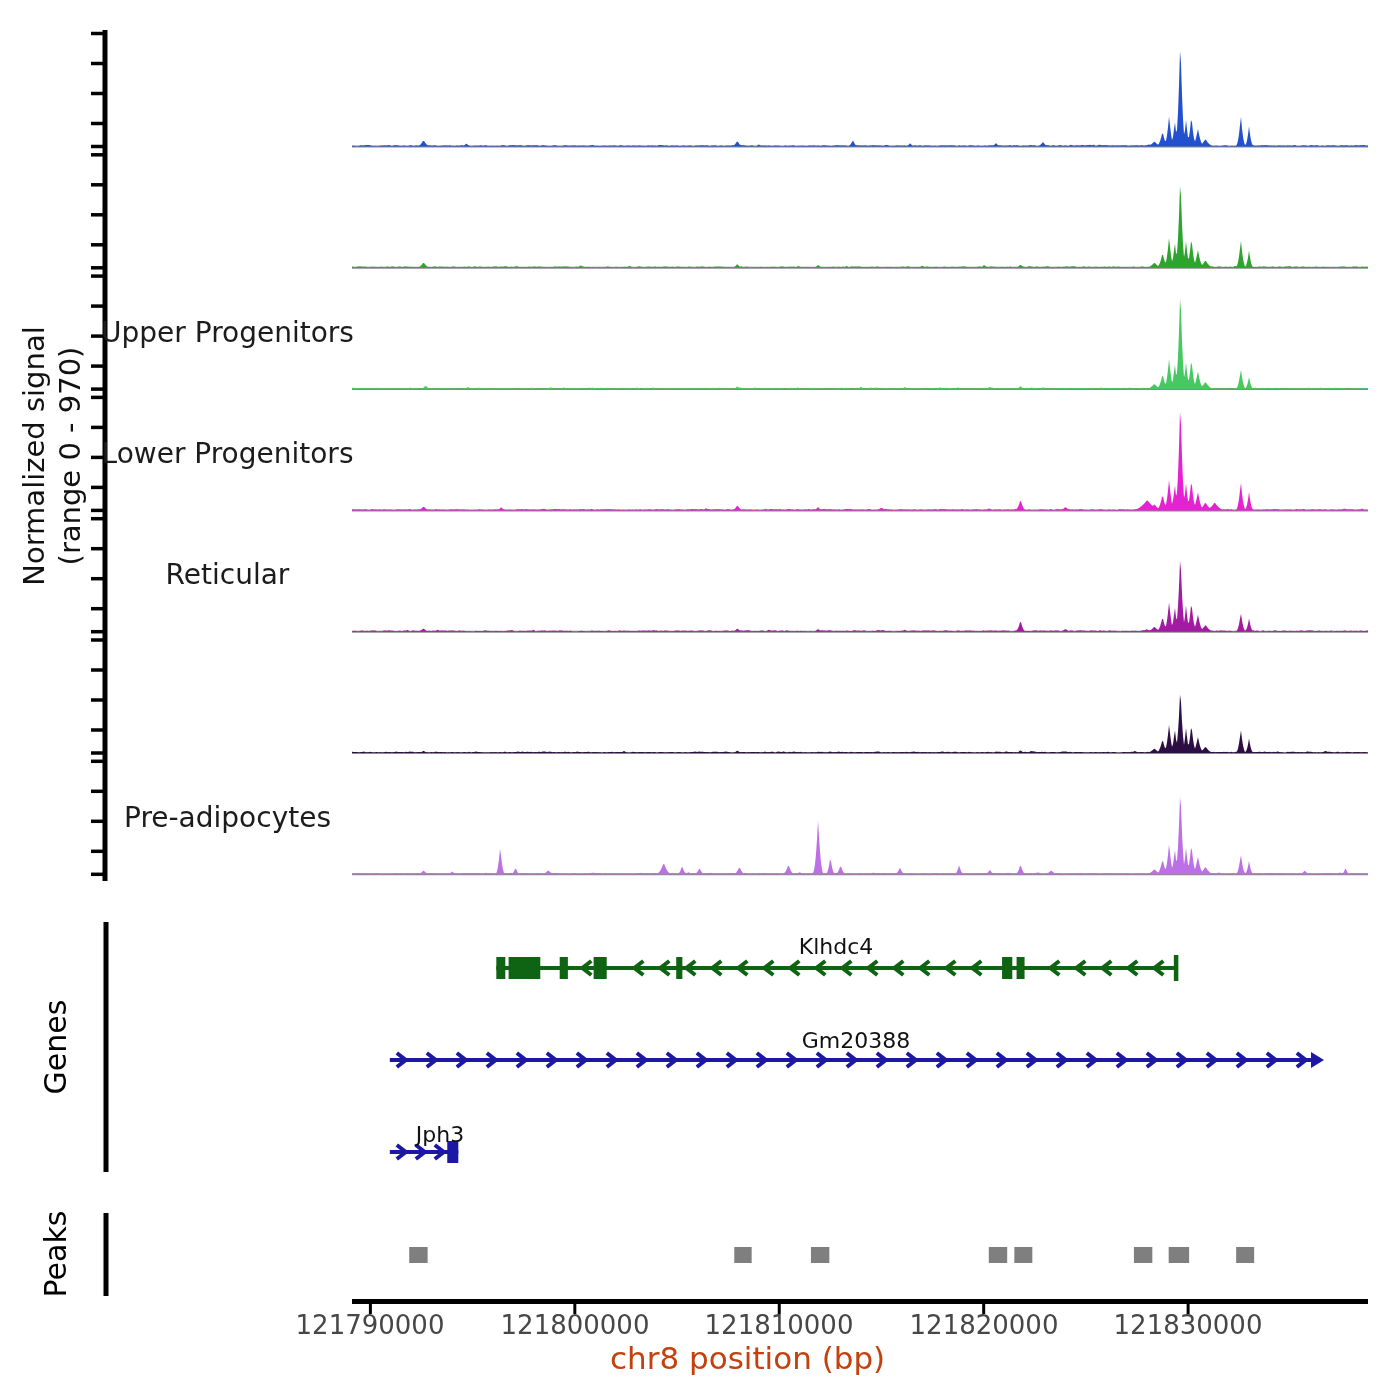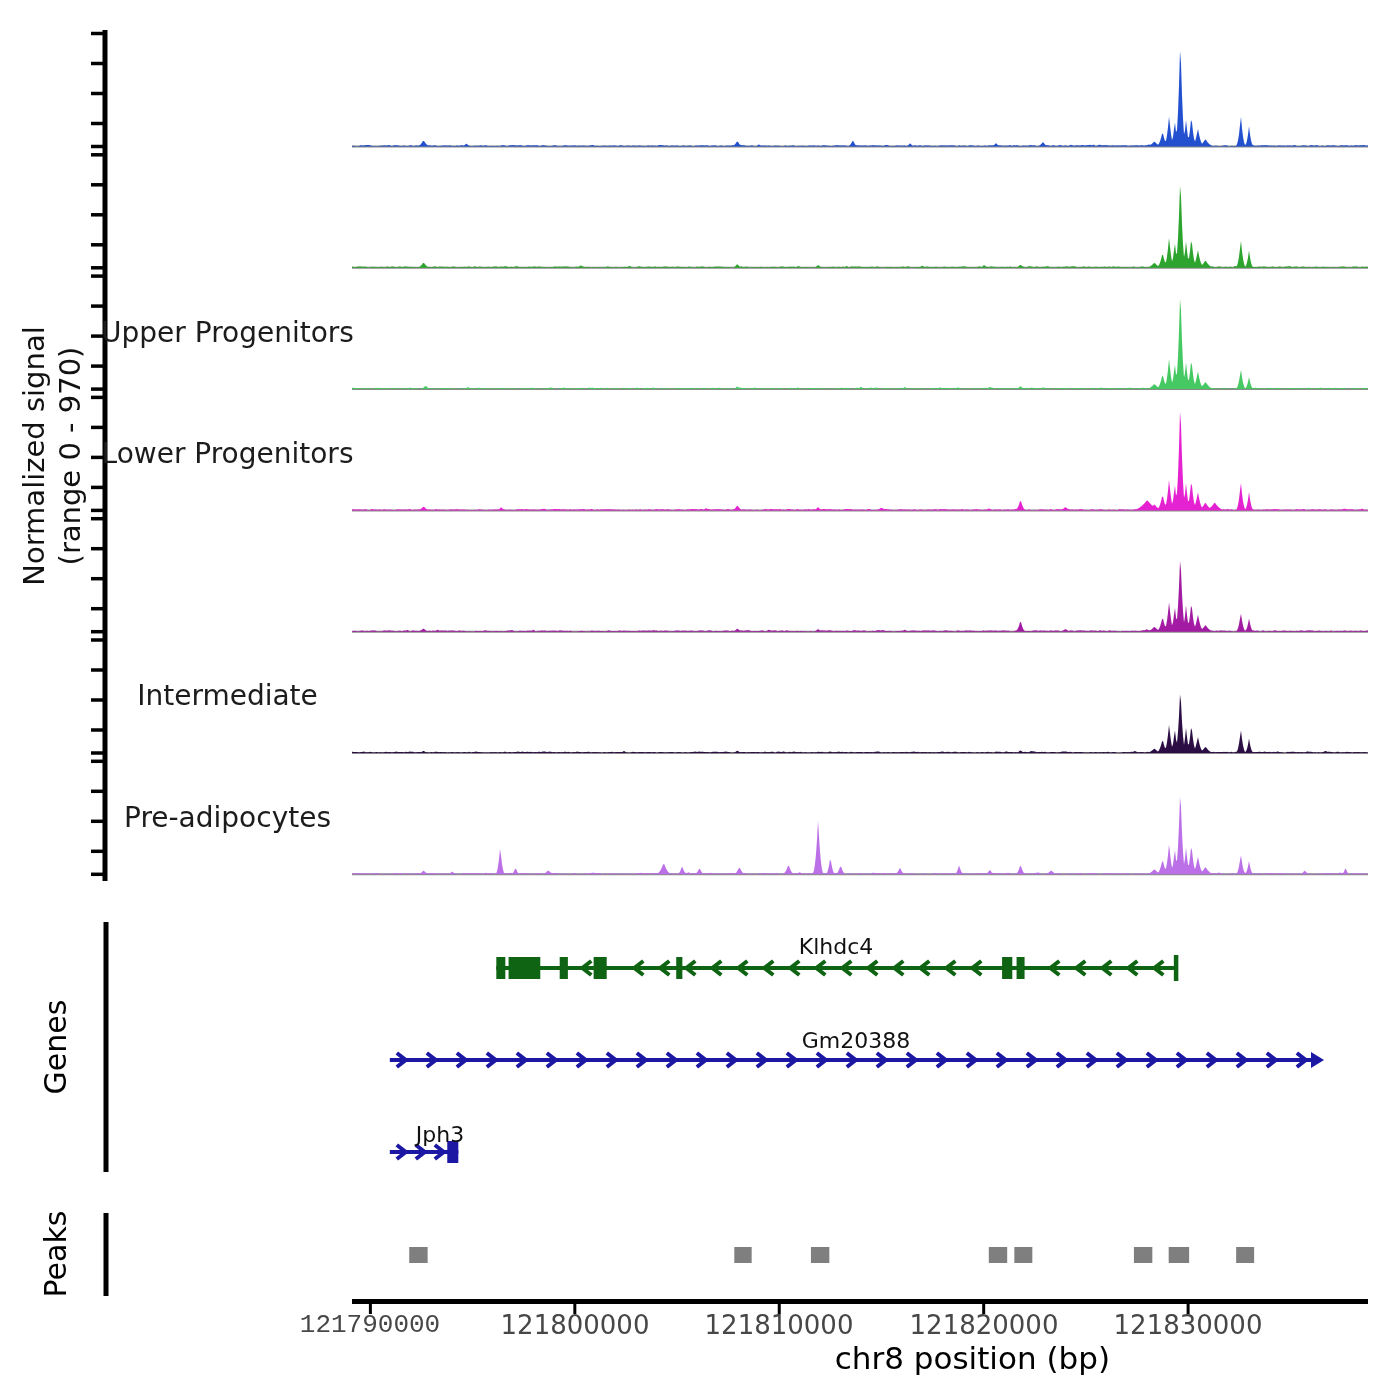--- a/index.html
+++ b/index.html
@@ -20,23 +20,23 @@
     position:absolute;width:200px;height:36px;line-height:36px;transform:rotate(-90deg);
     text-align:center;font-size:30px;color:#000;
   }
   .section-label.genes{left:-44px;top:1029px;}
   .section-label.peaks{left:-44px;top:1236px;}
   .gene-label{position:absolute;width:220px;text-align:center;font-size:22px;color:#111;white-space:nowrap;}
   .gene-label.g0{left:726px;top:934px;}
   .gene-label.g1{left:746px;top:1028px;}
   .gene-label.g2{left:330px;top:1122px;}
   .xtick{position:absolute;top:1310px;width:220px;text-align:center;font-size:26px;color:#474747;white-space:nowrap;}
-  .xtick.x0{left:260px;font-family:Liberation Mono, monospace;} .xtick.x1{left:465px;} .xtick.x2{left:669px;}
+  .xtick.x0{left:260px;} .xtick.x1{left:465px;} .xtick.x2{left:669px;}
   .xtick.x3{left:874px;} .xtick.x4{left:1078px;}
-  .xtitle{position:absolute;left:610px;top:1340px;width:500px;text-align:right;font-size:31px;color:#000000;}
+  .xtitle{position:absolute;left:610px;top:1340px;width:500px;text-align:left;font-size:31px;color:#c2410c;}
 </style>
 </head>
 <body>
 
 <div class="fig">
 
   <svg id="plot-svg" width="1400" height="1400">
       <line x1="105" y1="30" x2="105" y2="881" stroke="#000" stroke-width="5"></line>
       <line x1="91" y1="33.5" x2="105" y2="33.5" stroke="#000" stroke-width="3.5"></line>
       <line x1="91" y1="63.5" x2="105" y2="63.5" stroke="#000" stroke-width="3.5"></line>
@@ -172,21 +172,21 @@
       <line x1="1188.1046277665996" y1="1304" x2="1188.1046277665996" y2="1314" stroke="#000" stroke-width="3"></line>
     </svg>
 
   <div class="ylabel">
     <div>Normalized signal</div>
     <div>(range 0 - 970)</div>
   </div>
 
   <div class="track-label" style="top:438px">Lower Progenitors</div>
   <div class="track-label" style="top:317px">Upper Progenitors</div>
-  <div class="track-label" style="top:680px">Intermediate</div>
+  <div class="track-label" style="top:559px">Reticular</div>
   <div class="track-label" style="top:802px">Pre-adipocytes</div>
 
   <div class="section-label genes">Genes</div>
   <div class="section-label peaks">Peaks</div>
 
   <div class="gene-label g0">Klhdc4</div>
   <div class="gene-label g1">Gm20388</div>
   <div class="gene-label g2">Jph3</div>
 
   <div class="xtick x0">121790000</div>

